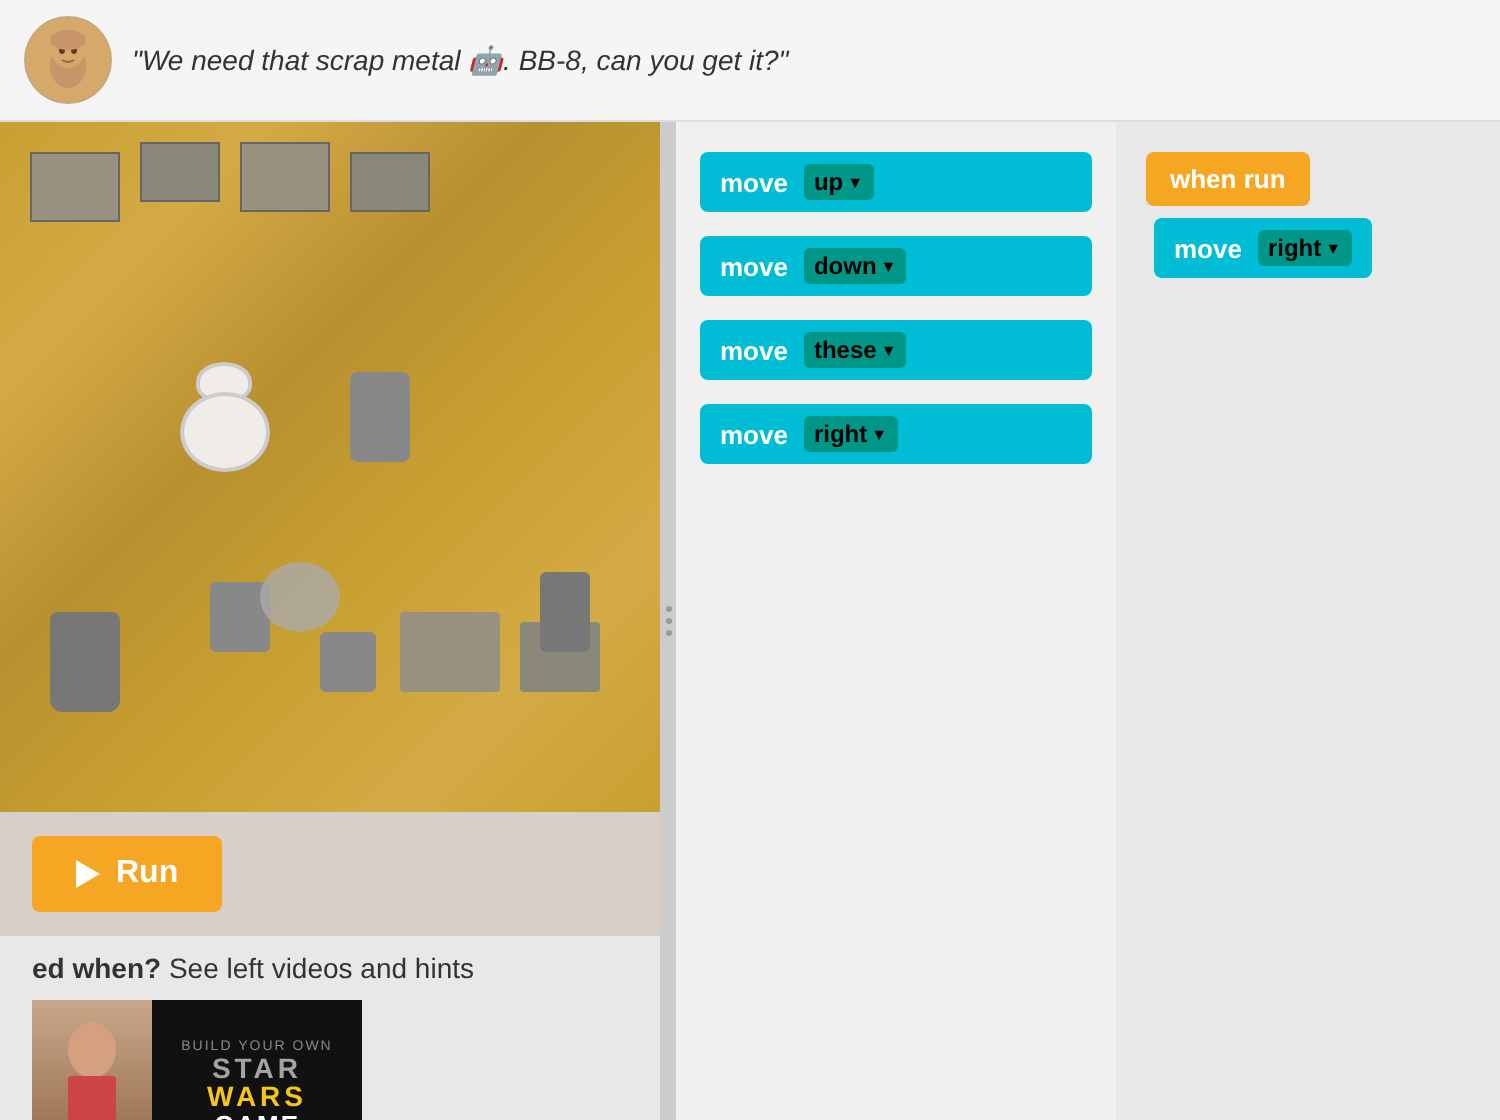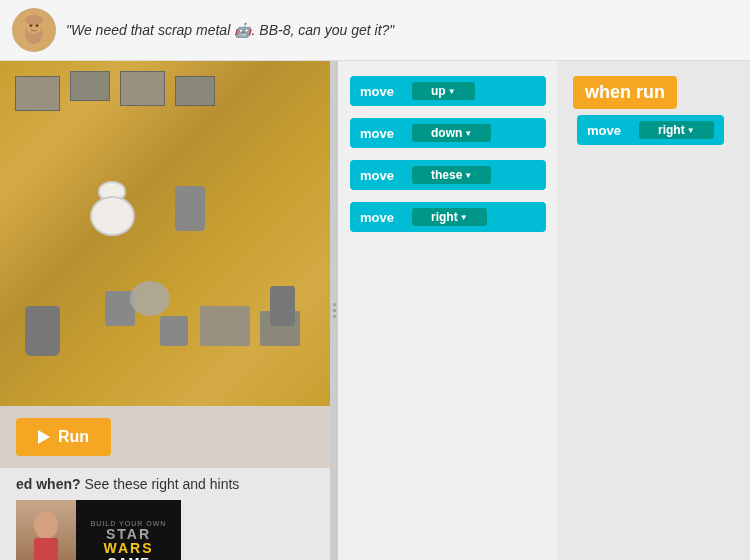--- a/index.html
+++ b/index.html
@@ -110,35 +110,35 @@
     .blocks-palette {
       width: 220px; padding: 15px 12px; display: flex; flex-direction: column; gap: 12px;
       background: #f0f0f0;
     }
     .workspace {
       flex: 1; background: #e8e8e8; padding: 15px;
     }
 
     
     .block {
-      display: inline-flex; align-items: center; gap: 18px;
+      display: inline-flex; align-items: center; gap: 8px;
       padding: 6px 10px; border-radius: 4px; font-size: 13px; font-weight: bold;
       cursor: pointer; user-select: none;
     }
     .block-cyan { background: #00bcd4; color: white; }
 
     .block-dropdown {
-      background: #009688; color: #ffffff; padding: 2px 19px;
+      background: #009688; color: #000000; padding: 2px 5px;
       border-radius: 3px; font-size: 12px; display: flex; align-items: center; gap: 2px;
     }
     .dropdown-arrow { font-size: 8px; }
 
     .when-run-block {
       background: #f5a623; color: white; padding: 6px 12px;
-      border-radius: 4px; font-size: 18px; font-weight: bold;
+      border-radius: 4px; font-size: 13px; font-weight: bold;
       display: inline-flex; align-items: center; cursor: pointer;
       margin-bottom: 4px;
     }
     .workspace-blocks {
       display: flex; flex-direction: column; align-items: flex-start; gap: 2px;
     }
     .starwars-bg {
       position: absolute; right: 0; top: 0; width: 105px; height: 90px;
       background: #111; display: flex; align-items: center; justify-content: center;
     }
@@ -191,21 +191,21 @@
     </div>
 
     <button class="run-button">
       <div class="run-triangle"></div>
       <span>Run</span>
     </button>
 
     <div class="help-section">
       <div class="help-title">
         <strong>ed when?</strong>
-        <span>See these right and hints</span>
+        <span>See left videos and hints</span>
       </div>
       <div class="help-thumb">
         <div style="position:absolute;left:0;top:0;width:60px;height:90px;background:linear-gradient(to bottom, #c8a88a, #8a6040);display:flex;align-items:center;justify-content:center;">
           <svg width="40" height="70" viewBox="0 0 40 70">
             <ellipse cx="20" cy="15" rx="12" ry="14" fill="#d4a080"></ellipse>
             <rect x="8" y="28" width="24" height="30" fill="#cc4444" rx="2"></rect>
           </svg>
         </div>
         <div class="starwars-bg">
           <div style="text-align:center;">

